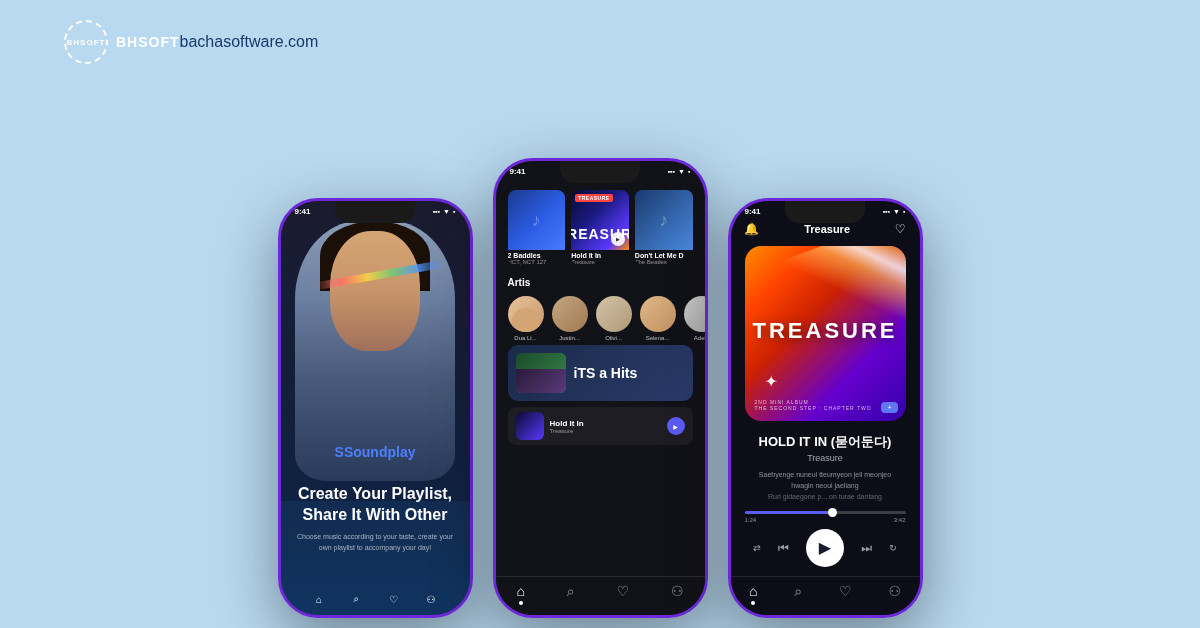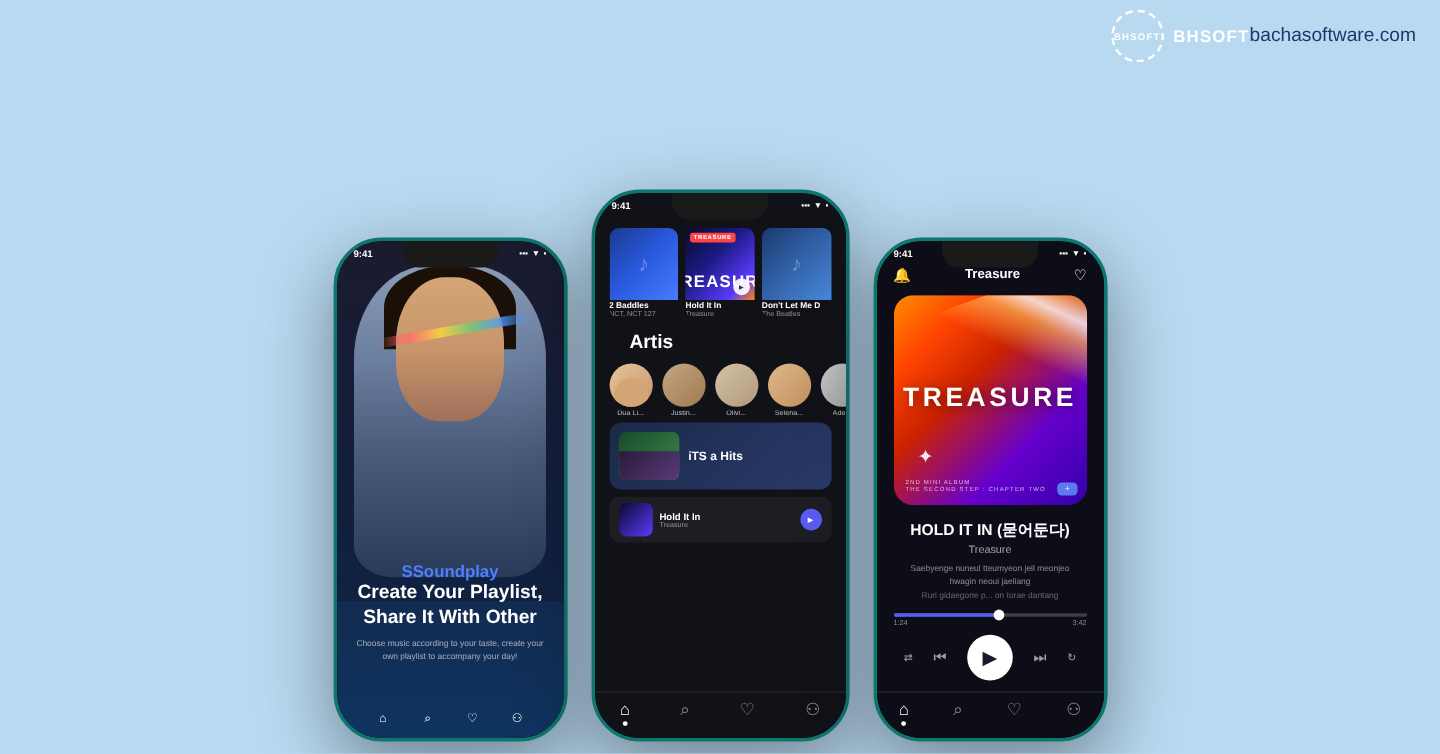--- a/index.html
+++ b/index.html
@@ -8,27 +8,27 @@
       height: 628px;
       background: #b8d9f0;
       font-family: -apple-system, BlinkMacSystemFont, 'Segoe UI', sans-serif;
       overflow: hidden;
       position: relative;
     }
 
     
     .top-bar {
       position: absolute;
-      top: 8px;
+      top: 20px;
       left: 0;
       right: 0;
       display: flex;
-      justify-content: flex-end;
-      align-items: center;
-      padding: 0 20px;
+      justify-content: flex-start;
+      align-items: center;
+      padding: 0 64px;
       z-index: 10;
     }
     .logo-area {
       display: flex;
       align-items: center;
       gap: 8px;
     }
     .logo-circle {
       width: 44px;
       height: 44px;
@@ -63,23 +63,23 @@
       bottom: 0;
       display: flex;
       justify-content: center;
       align-items: flex-end;
       gap: 20px;
       padding-bottom: 10px;
     }
 
     
     .phone {
-      background: #000000;
+      background: #4c1d95;
       border-radius: 40px;
-      border: 3px solid #0f766e;
+      border: 3px solid #6d28d9;
       position: relative;
       overflow: hidden;
       box-shadow: 0 20px 60px rgba(0,0,0,0.4);
     }
     .phone-side {
       width: 195px;
       height: 420px;
     }
     .phone-center {
       width: 215px;
@@ -173,21 +173,21 @@
     .phone1-content {
       position: absolute;
       bottom: 50px;
       left: 0; right: 0;
       text-align: center;
       padding: 0 16px;
     }
     .soundplay-logo {
       font-size: 14px;
       color: white;
-      margin-bottom: 0;
+      margin-bottom: 24px;
       font-weight: 600;
     }
     .soundplay-logo span { color: #4d7fff; }
     .hero-title {
       font-size: 16px;
       font-weight: 800;
       color: white;
       line-height: 1.3;
       margin-bottom: 6px;
     }
@@ -323,24 +323,24 @@
       color: white;
       font-weight: 600;
       margin-top: 2px;
     }
     .album-artist {
       font-size: 6px;
       color: rgba(255,255,255,0.5);
     }
 
     .section-title {
-      font-size: 16px;
+      font-size: 10px;
       font-weight: 700;
       color: white;
-      padding: 4px 29px;
+      padding: 4px 12px;
     }
     .artists-row {
       display: flex;
       gap: 8px;
       padding: 4px 12px;
       overflow: hidden;
     }
     .artist-item {
       display: flex;
       flex-direction: column;
@@ -392,21 +392,21 @@
     }
     .popular-thumb-inner {
       position: absolute;
       bottom: 0;
       left: 0;
       right: 0;
       height: 60%;
       background: linear-gradient(135deg, #2a1a3a 0%, #5a3a7a 100%);
     }
     .popular-title {
-      font-size: 10px;
+      font-size: 14px;
       font-weight: 700;
       color: white;
     }
 
     .track-item {
       display: flex;
       align-items: center;
       gap: 6px;
       background: rgba(255,255,255,0.05);
       border-radius: 8px;

